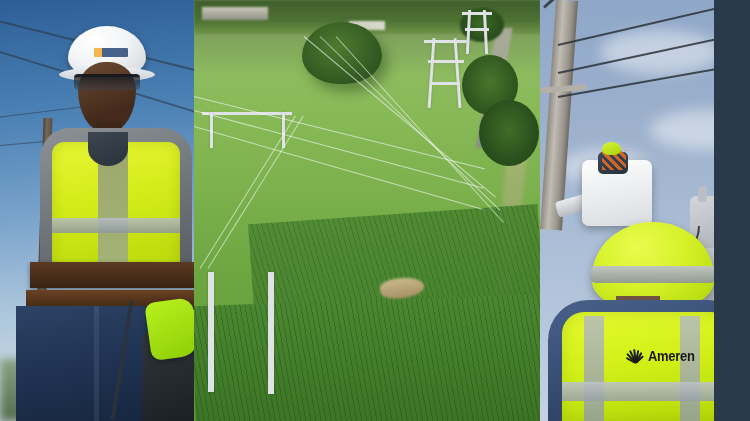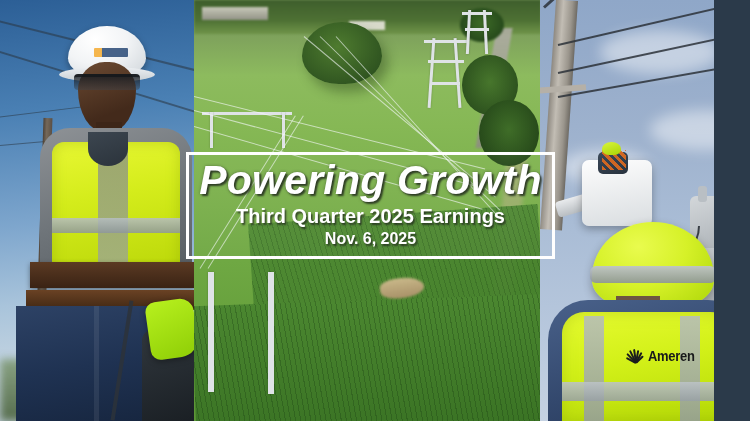--- a/index.html
+++ b/index.html
@@ -493,19 +493,14 @@
         <span style="transform:rotate(-26deg);height:14px;"></span>
         <span style="transform:rotate(-8deg);height:14px;"></span>
         <span style="transform:rotate(10deg);height:13px;"></span>
         <span style="transform:rotate(28deg);height:12px;"></span>
         <span style="transform:rotate(46deg);height:10px;"></span>
       </div>
       <div class="ameren-word">Ameren</div>
     </div>
   </div>
 
-  <div id="title-plate">
-    <div id="title-main">Powering Growth</div>
-    <div id="title-sub">Third Quarter 2025 Earnings</div>
-    <div id="title-date">Nov. 6, 2025</div>
-  </div>
 
 </div>
 
 </body></html>

